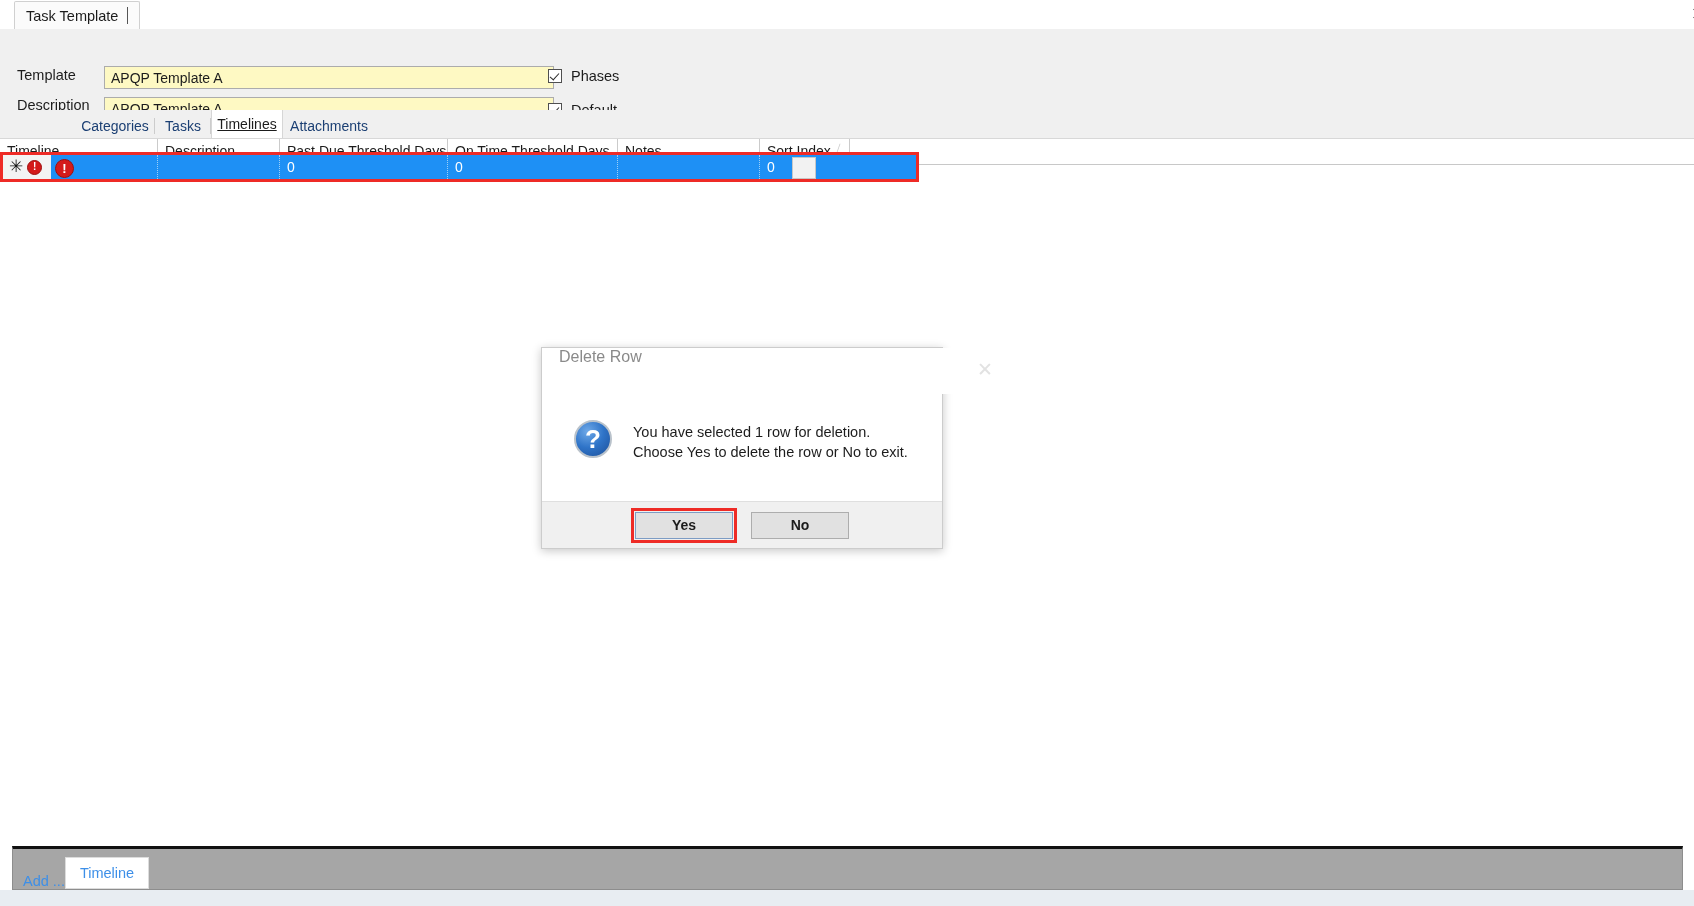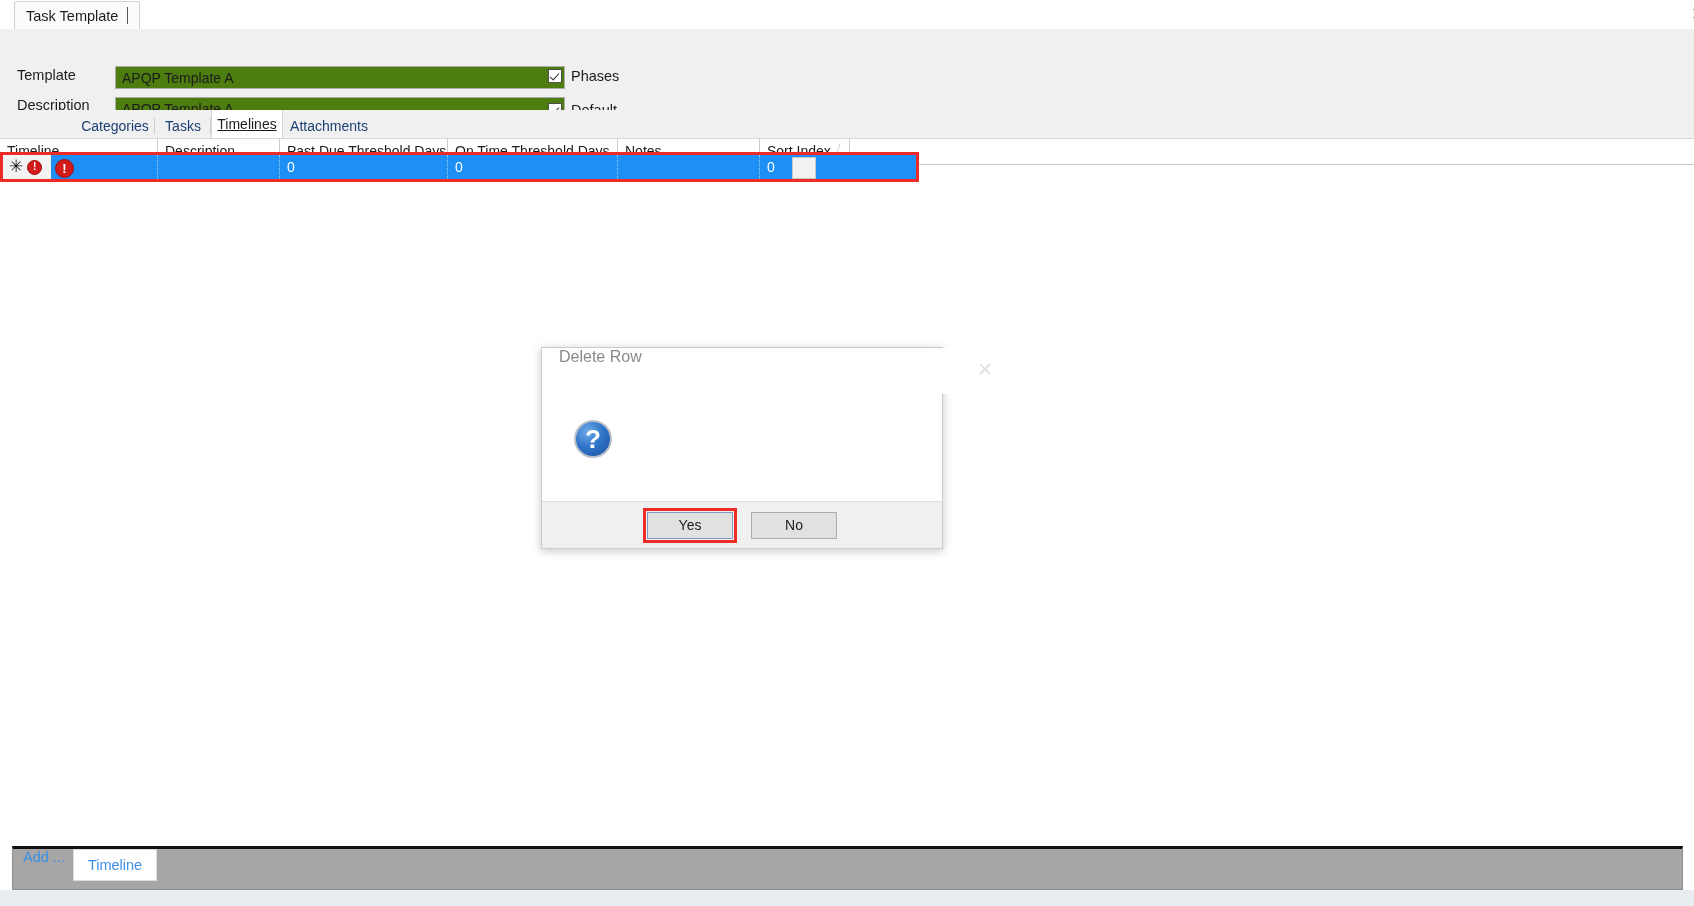--- a/index.html
+++ b/index.html
@@ -78,25 +78,25 @@
     position: absolute;
     font-size: 14.5px;
     color: #1c1c1c;
     white-space: nowrap;
   }
   .field-label.template  { left: 17px; top: 38px; }
   .field-label.descr     { left: 17px; top: 68px; }
 
   .text-input {
     position: absolute;
-    left: 115px;
+    left: 104px;
     width: 450px;
     height: 23px;
     box-sizing: border-box;
-    background: #4d7c0f;
+    background: #fef9c3;
     border: 1px solid #acacac;
     font-family: "Liberation Sans", sans-serif;
     font-size: 14px;
     color: #1c1c1c;
     padding: 0 6px;
     line-height: 21px;
   }
   .text-input.template { top: 37px; }
   .text-input.descr    { top: 68px; }
 
@@ -295,23 +295,23 @@
     top: 846px;
     width: 1671px;
     height: 44px;
     box-sizing: border-box;
     background: #a6a6a6;
     border-top: 3px solid #111;
     border-left: 1px solid #8d8d8d;
     border-right: 1px solid #8d8d8d;
     border-bottom: 1px solid #8d8d8d;
     display: flex;
-    align-items: flex-start;
+    align-items: flex-end;
     padding-left: 10px;
-    gap: 8px;
+    gap: 0;
   }
   .add-label {
     font-size: 14.5px;
     color: #3d8fe8;
     white-space: nowrap;
   }
   .add-chip {
     background: #ffffff;
     border: 1px solid #dcdcdc;
     color: #3d8fe8;
@@ -398,32 +398,33 @@
     height: 47px;
     box-sizing: border-box;
     background: #f0f0f0;
     border-top: 1px solid #dfdfdf;
     display: flex;
     align-items: center;
     justify-content: center;
     gap: 18px;
   }
   .dlg-btn {
-    width: 86px;
+    width: 98px;
     height: 27px;
     box-sizing: border-box;
     background: #e1e1e1;
     border: 1px solid #adadad;
     font-family: "Liberation Sans", sans-serif;
     font-size: 14px;
     color: #1c1c1c;
     display: flex;
     align-items: center;
     justify-content: center;
     cursor: pointer;
+    font-weight: bold;
   }
   .dlg-btn.highlighted {
     outline: 3px solid #ee2b26;
     outline-offset: 1px;
     border-color: #7d9cc4;
   }
 </style>
 </head>
 <body>
 
@@ -538,20 +539,24 @@
   </div>
   <div class="bottom-strip"></div>
 
   <div class="dialog">
     <div class="dlg-title">
       <span>Delete Row</span>
       <span class="dlg-close">✕</span>
     </div>
     <div class="dlg-body">
       <span class="q-icon">?</span>
+      <div class="dlg-msg">
+        <div>You have selected 1 row for deletion.</div>
+        <div>Choose Yes to delete the row or No to exit.</div>
+      </div>
     </div>
     <div class="dlg-footer">
       <button class="dlg-btn highlighted">Yes</button>
       <button class="dlg-btn">No</button>
     </div>
   </div>
 
 </div>
 
 </body></html>

